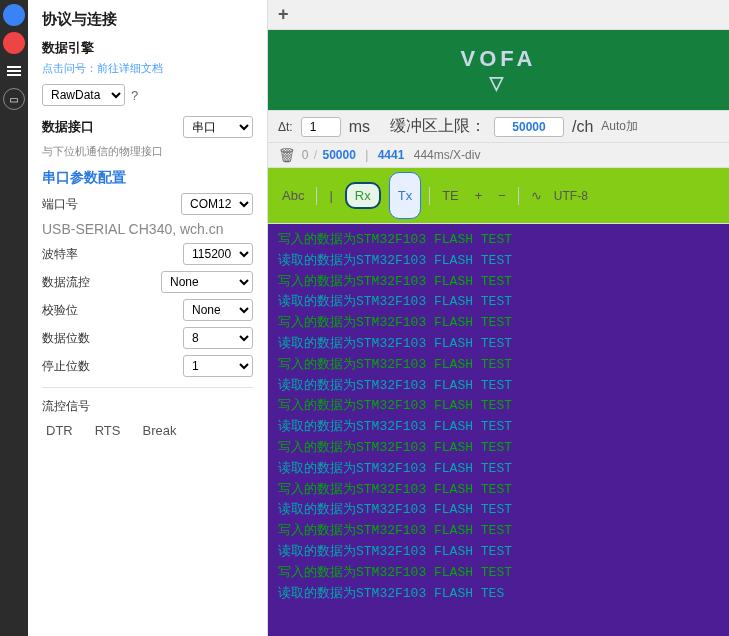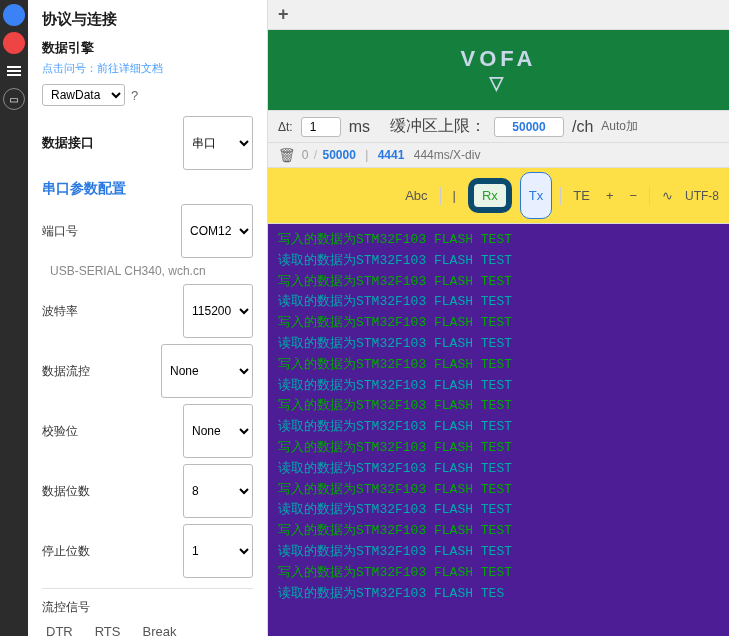--- a/index.html
+++ b/index.html
@@ -102,31 +102,30 @@
       color: #333;
     }
     .param-value {
       display: flex;
       align-items: center;
       gap: 2px;
     }
     .param-value select {
       border: 1px solid #bbb;
       border-radius: 3px;
-      padding: 18px 4px;
+      padding: 2px 4px;
       font-size: 12px;
       background: white;
       cursor: pointer;
       min-width: 70px;
     }
     .usb-desc {
-      font-size: 12px;
+      font-size: 14px;
       color: #888;
       margin-bottom: 6px;
-      margin-left: 8px;
     }
     .divider {
       border: none;
       border-top: 1px solid #e0e0e0;
       margin: 10px 0;
     }
     .flow-control-row {
       display: flex;
       gap: 14px;
       margin-top: 6px;
@@ -231,38 +230,37 @@
       border-bottom: 1px solid #ddd;
     }
     .trash-icon { color: #666; font-size: 14px; cursor: pointer; }
     .count-info { font-size: 12px; color: #999; }
     .count-info .total { color: #2a7ae2; font-weight: bold; }
     .count-info .rate { color: #737373; font-weight: normal; }
     .separator { color: #bbb; margin: 0 2px; }
 
     
     .text-toolbar {
-      background: #fde047;
+      background: #84cc16;
       padding: 4px 10px;
       display: flex;
       align-items: center;
       gap: 8px;
       border-bottom: 1px solid #ddd;
-      justify-content: flex-end;
     }
     .tb-btn {
       font-size: 13px;
       color: #555;
       cursor: pointer;
       padding: 2px 4px;
       border-radius: 3px;
       border: none;
       background: transparent;
     }
-    .tb-btn.active-rx { background: #e8f4e8; color: #2a9d2a; border: 6px solid #0c4a6e; border-radius: 10px; padding: 4px 8px; }
+    .tb-btn.active-rx { background: #e8f4e8; color: #2a9d2a; border: 2px solid #0c4a6e; border-radius: 10px; padding: 4px 8px; }
     .tb-btn.active-tx { background: #e8f0ff; color: #2a7ae2; border: 1px solid #2a7ae2; border-radius: 10px; padding: 15px 8px; }
     .tb-divider { width: 1px; height: 18px; background: #ccc; }
     .utf-label { font-size: 12px; color: #555; }
 
     
     .data-output {
       flex: 1;
       background: #4c1d95;
       overflow-y: auto;
       padding: 6px 10px;
@@ -304,20 +302,21 @@
 
   <div class="param-row" style="margin-top:10px;">
     <span class="section-title" style="margin:0;">数据接口</span>
     <div class="param-value">
       <select>
         <option>串口</option>
         <option>网络</option>
       </select>
     </div>
   </div>
+  <div class="section-sub">与下位机通信的物理接口</div>
 
   <div class="serial-section-title">串口参数配置</div>
 
   <div class="param-row">
     <span class="param-label">端口号</span>
     <div class="param-value">
       <select>
         <option>COM12</option>
         <option>COM1</option>
       </select>

